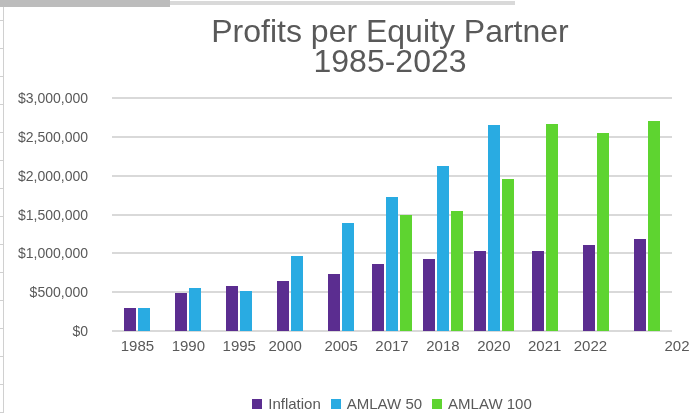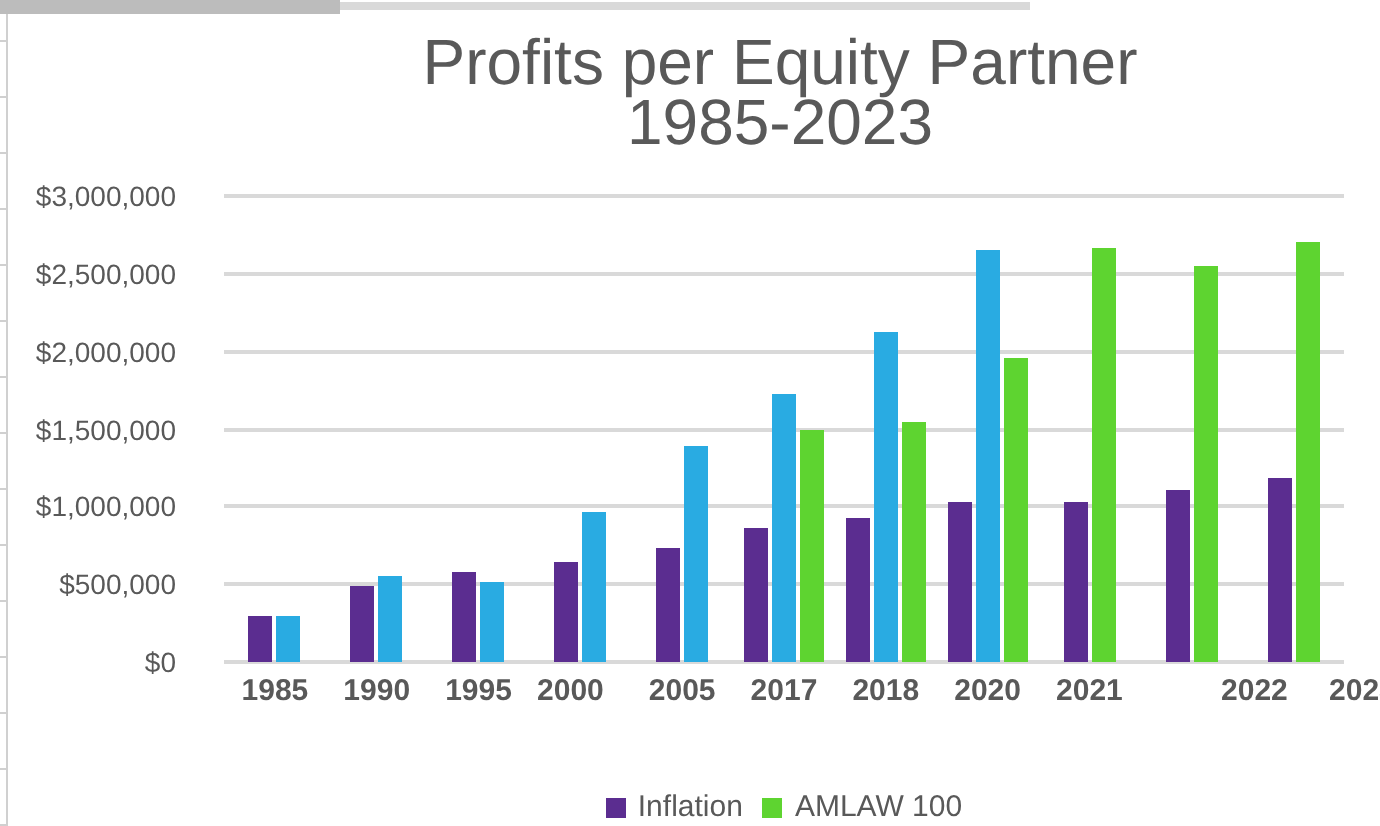--- a/index.html
+++ b/index.html
@@ -136,21 +136,20 @@
     width: 560px;
     height: 20px;
   }
   .xlabel {
     position: absolute;
     top: 0;
     text-align: center;
     color: #595959;
     font-size: 15px;
     line-height: 18px;
-    font-weight: bold;
   }
 
   #legend {
     position: absolute;
     left: 112px;
     top: 396px;
     width: 560px;
     display: flex;
     justify-content: center;
     align-items: center;
@@ -254,28 +253,32 @@
   <div id="x-axis-labels">
       <div class="xlabel" style="left: 0px; width: 50.9091px;">1985</div>
       <div class="xlabel" style="left: 50.9091px; width: 50.9091px;">1990</div>
       <div class="xlabel" style="left: 101.818px; width: 50.9091px;">1995</div>
       <div class="xlabel" style="left: 139px; width: 50.9091px; text-align: right;">2000</div>
       <div class="xlabel" style="left: 203.636px; width: 50.9091px;">2005</div>
       <div class="xlabel" style="left: 254.545px; width: 50.9091px;">2017</div>
       <div class="xlabel" style="left: 305.455px; width: 50.9091px;">2018</div>
       <div class="xlabel" style="left: 356.364px; width: 50.9091px;">2020</div>
       <div class="xlabel" style="left: 407.273px; width: 50.9091px;">2021</div>
-      <div class="xlabel" style="left: 481px; width: 50.9091px; text-align: right;">2022</div>
+      <div class="xlabel" style="left: 453px; width: 50.9091px;">2022</div>
       <div class="xlabel" style="left: 535px; width: 50.9091px; text-align: right;">2023</div>
     </div>
 
   <div id="legend">
       <div class="legend-item">
         <span class="legend-swatch" style="background: rgb(91, 45, 144);"></span>
         <span class="legend-label">Inflation</span>
       </div>
       <div class="legend-item">
+        <span class="legend-swatch" style="background: rgb(41, 171, 226);"></span>
+        <span class="legend-label">AMLAW 50</span>
+      </div>
+      <div class="legend-item">
         <span class="legend-swatch" style="background: rgb(94, 212, 48);"></span>
         <span class="legend-label">AMLAW 100</span>
       </div>
     </div>
 
 </div>
 
 </body></html>

